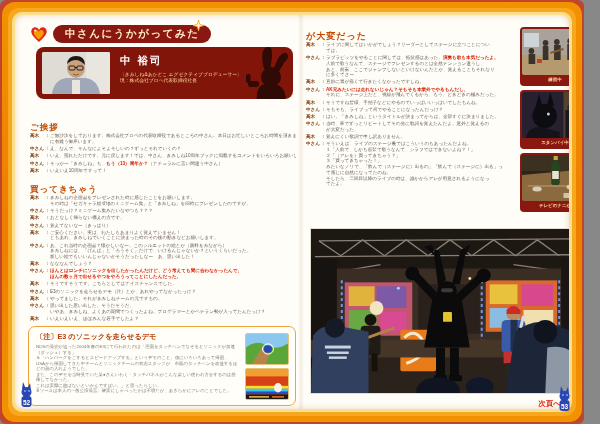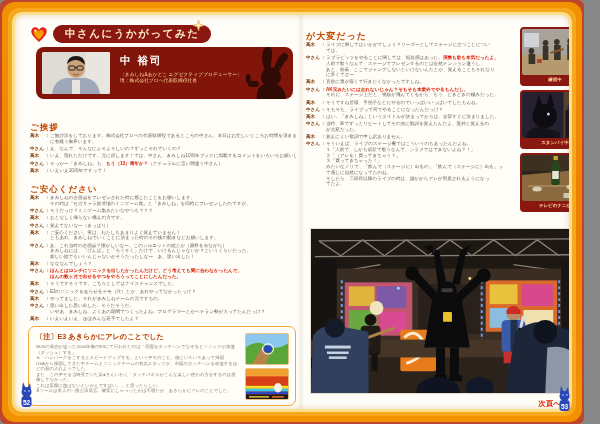--- a/index.html
+++ b/index.html
@@ -125,21 +125,21 @@
       <div class="shrink qa-list" id="qa-greeting">
           <div class="qa-row ns"><span class="qa-s">高木</span><span class="qa-c">：</span><span class="qa-t"><span>ご無沙汰をしております。株式会社プロペの代表取締役であるところの中さん。本日はお忙しいところお時間を頂きまして誠</span></span></div>
           <div class="qa-row"><span class="qa-s"></span><span class="qa-c"></span><span class="qa-t"><span>に有難う御座います。</span></span></div>
           <div class="qa-row ns"><span class="qa-s">中さん</span><span class="qa-c">：</span><span class="qa-t"><span>え、なんで、そんなによそよそしいの？ずっとそれでいくの？</span></span></div>
           <div class="qa-row ns"><span class="qa-s">高木</span><span class="qa-c">：</span><span class="qa-t"><span>いえ、照れただけです。元に戻します！では、中さん、きみしね10周年ブックに掲載するコメントをいろいろお願いします。</span></span></div>
           <div class="qa-row ns"><span class="qa-s">中さん</span><span class="qa-c">：</span><span class="qa-t"><span>そっかー「きみしね」も、</span><span class="rd">もう（13）周年か？</span><span>（ナチュラルに言い間違う中さん）</span></span></div>
           <div class="qa-row ns"><span class="qa-s">高木</span><span class="qa-c">：</span><span class="qa-t"><span>いえいえ10周年ですって！</span></span></div>
         </div>
     </div>
 
-    <div class="sechead" style="left:15px;top:169px;">ご安心ください</div>
+    <div class="sechead" style="left:15px;top:169px;">買ってきちゃう</div>
     <div class="qa-box" style="left:15px;top:180px;width:266px;height:128px;">
       <div class="shrink qa-list" id="qa-eve">
           <div class="qa-row ns"><span class="qa-s">高木</span><span class="qa-c">：</span><span class="qa-t"><span>きみしねの企画書をプレゼンされた時に感じたことをお願いします。</span></span></div>
           <div class="qa-row"><span class="qa-s"></span><span class="qa-c"></span><span class="qa-t"><span>その時は「セガキャラ総登場のミニゲーム集」と「きみしね」を同時にプレゼンしたのですが。</span></span></div>
           <div class="qa-row ns"><span class="qa-s">中さん</span><span class="qa-c">：</span><span class="qa-t"><span>そうだっけ？ミニゲーム集みたいなやつも？？？</span></span></div>
           <div class="qa-row ns"><span class="qa-s">高木</span><span class="qa-c">：</span><span class="qa-t"><span>おとなしく帰らない構えの方です。</span></span></div>
           <div class="qa-row ns"><span class="qa-s">中さん</span><span class="qa-c">：</span><span class="qa-t"><span>覚えてないなー（きっぱり）</span></span></div>
           <div class="qa-row ns"><span class="qa-s">高木</span><span class="qa-c">：</span><span class="qa-t"><span>ご安心ください。実は、わたしもあまりよく覚えていません！</span></span></div>
           <div class="qa-row"><span class="qa-s"></span><span class="qa-c"></span><span class="qa-t"><span>ともあれ、きみしねでいくことに決まった時のその後の動きなどお願いします。</span></span></div>
           <div class="qa-row ns"><span class="qa-s">中さん</span><span class="qa-c">：</span><span class="qa-t"><span>あ、これ当時の企画書？懐かしいなー。このシルエットの絵とか（資料をみながら）</span></span></div>
@@ -152,21 +152,21 @@
           <div class="qa-row ns"><span class="qa-s">中さん</span><span class="qa-c">：</span><span class="qa-t"><span>E3のソニックを走らせるデモ（注）とか、あれやってなかったっけ？</span></span></div>
           <div class="qa-row ns"><span class="qa-s">高木</span><span class="qa-c">：</span><span class="qa-t"><span>やってました。それがきみしねチームの元ですもの。</span></span></div>
           <div class="qa-row ns"><span class="qa-s">中さん</span><span class="qa-c">：</span><span class="qa-t"><span>思い出した思い出した。そうだそうだ。</span></span></div>
           <div class="qa-row"><span class="qa-s"></span><span class="qa-c"></span><span class="qa-t"><span>いやあ、きみしね、よくあの期間でつくったよね。プログラマーとかベテラン勢が入ってたんだっけ？</span></span></div>
           <div class="qa-row ns"><span class="qa-s">高木</span><span class="qa-c">：</span><span class="qa-t"><span>いえいえいえ、ほぼみんな若手でしたよ？</span></span></div>
           <div class="qa-row ns"><span class="qa-s">中さん</span><span class="qa-c">：</span><span class="qa-t"><span>そっかーみんな、がんばったんだねえ。</span></span></div>
         </div>
     </div>
 
     <div class="notebox">
-      <div class="notetitle">〔注〕E3 あきらかにアレのことでした</div>
+      <div class="notetitle">〔注〕E3 のソニックを走らせるデモ</div>
       <div class="notebody-wrap">
         <div class="shrink" style="font-size:8.8px;line-height:11px;color:#857c70;" id="note-body">
             <div class="note-line">NDSの発売が迫った2004年春のE3にて行われたのは「画面をタッチペンでなぞるとソニックが加速（ダッシュ）する」</div>
             <div class="note-line">＆「ハンバーグをこするとスピードアップする」というデモのこと。後にいろいろあって帰国、</div>
             <div class="note-line">USAから帰国してきた中チームとソニックチームの有志スタッフが、市販のタッチペンを改造するほどの熱の入れようでした。</div>
             <div class="note-line">また、このデモを当時見ていた某●さんいわく「タッチパネルがこんな楽しい使われ方をするのは想像してなかった。</div>
             <div class="note-line">これは実際に遊ばないといかんですばい。」と思ったらしい。</div>
             <div class="note-line">※ソースは本人の一般公演発言。確実にしゃべったかは不明だが、あきらかにアレのことでした。</div>
           </div>
       </div>

